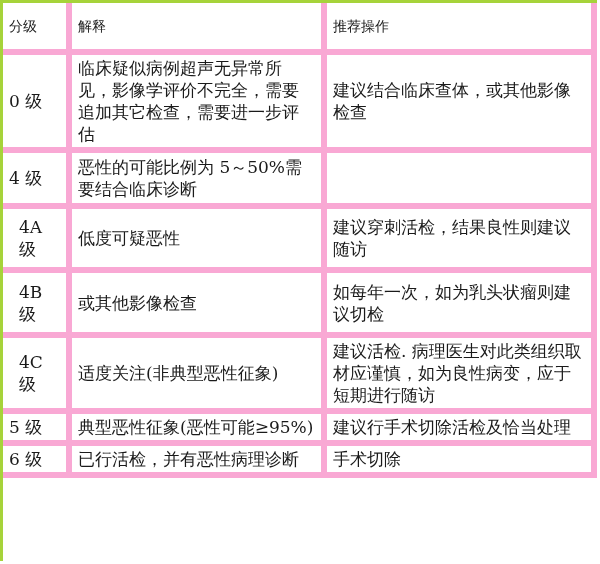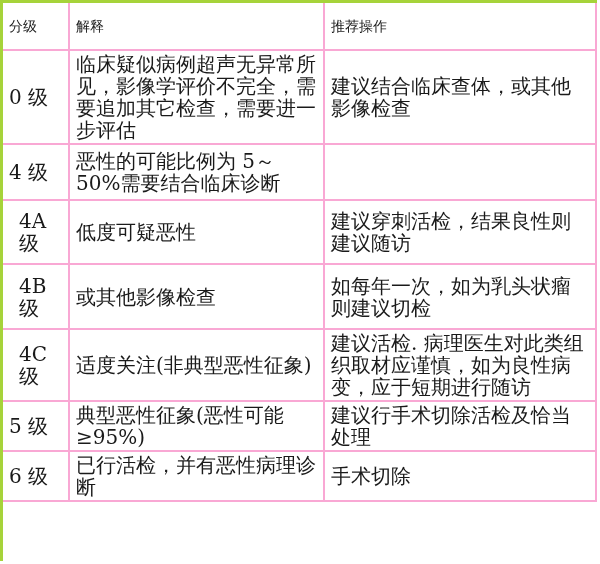--- a/index.html
+++ b/index.html
@@ -1,21 +1,21 @@
 <!DOCTYPE html>
 <html><head>
   <meta charset="utf-8">
   <style>
     html, body { margin: 0; padding: 0; background: #ffffff; }
     body { width: 600px; height: 564px; overflow: hidden; position: relative;
            font-family: "DejaVu Serif", "Liberation Serif", serif; color: #1a1a1a; }
     .frame { position: absolute; left: 0; top: 0; width: 597px; height: 561px;
              border-top: 3px solid #a6d33a; border-left: 3px solid #a6d33a; box-sizing: border-box; }
     table { position: absolute; left: 3px; top: 3px; border-collapse: collapse; width: 594px; table-layout: fixed; }
-    td { border: 2px solid #f9a8d4; padding: 2px 6px; vertical-align: middle; font-size: 20px; line-height: 22px; }
+    td { border: 6px solid #f9a8d4; padding: 2px 6px; vertical-align: middle; font-size: 17px; line-height: 22px; }
     tr:first-child td { border-top: none; }
     td:first-child { border-left: none; }
     .c1 { width: 66px; }
     .c2 { width: 255px; }
     .hdr td { height: 42px; font-size: 14px; }
     .indent { padding-left: 16px; }
   </style>
 </head>
 <body>
 

